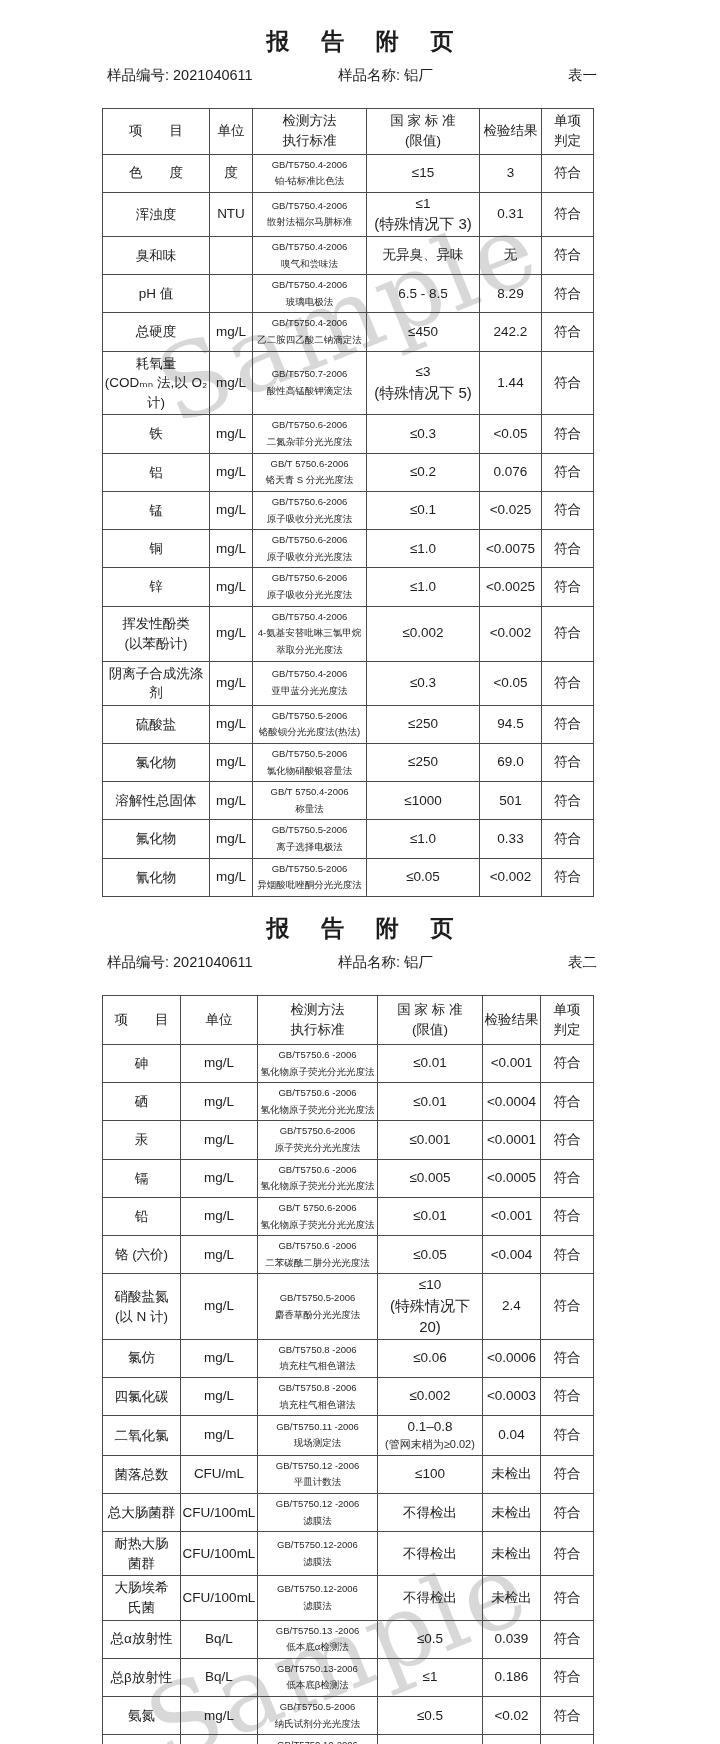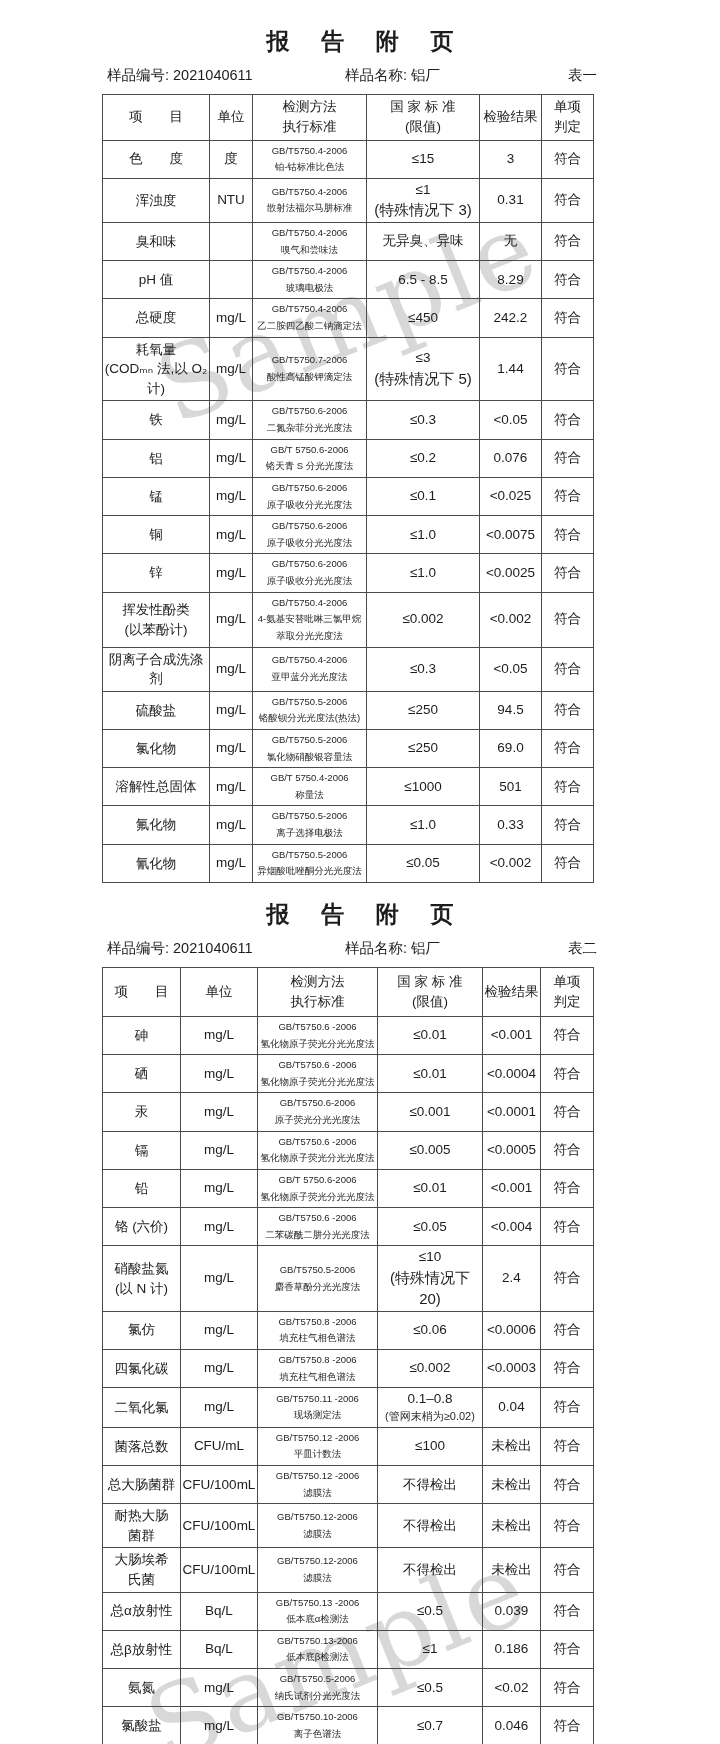--- a/index.html
+++ b/index.html
@@ -17,24 +17,24 @@
   #wm2{left:138px;top:1598px;}
   .report-section{position:relative;z-index:1;}
   .page-title{
     text-align:center;font-size:23px;font-weight:bold;
     letter-spacing:0.55em;text-indent:0.55em;margin:0;
   }
   #section-1 .page-title{padding-top:26px;}
   #section-2 .page-title{padding-top:16px;}
   .info-line{position:relative;height:24px;margin-top:9px;font-size:14.5px;font-weight:500;margin-left:12px;}
   .info-no{position:absolute;left:95px;top:0;}
-  .info-name{position:absolute;left:333px;top:0;}
+  .info-name{position:absolute;left:326px;top:0;}
   .info-label{position:absolute;left:556px;top:0;}
   table.report-table{
-    margin-left:102px;margin-top:4px;width:491px;
+    margin-left:102px;margin-top:18px;width:491px;
     border-collapse:collapse;table-layout:fixed;background:transparent;
   }
   .report-table th,.report-table td{
     border:1px solid #4a4a4a;padding:2px 1px;text-align:center;vertical-align:middle;
     font-weight:normal;font-size:13.5px;line-height:1.35;overflow:hidden;
   }
   .report-table th{white-space:pre-line;line-height:1.5;}
   #table-1 th{height:32px;}
   #table-2 th{height:44px;}
   .report-table tr{height:38px;}

